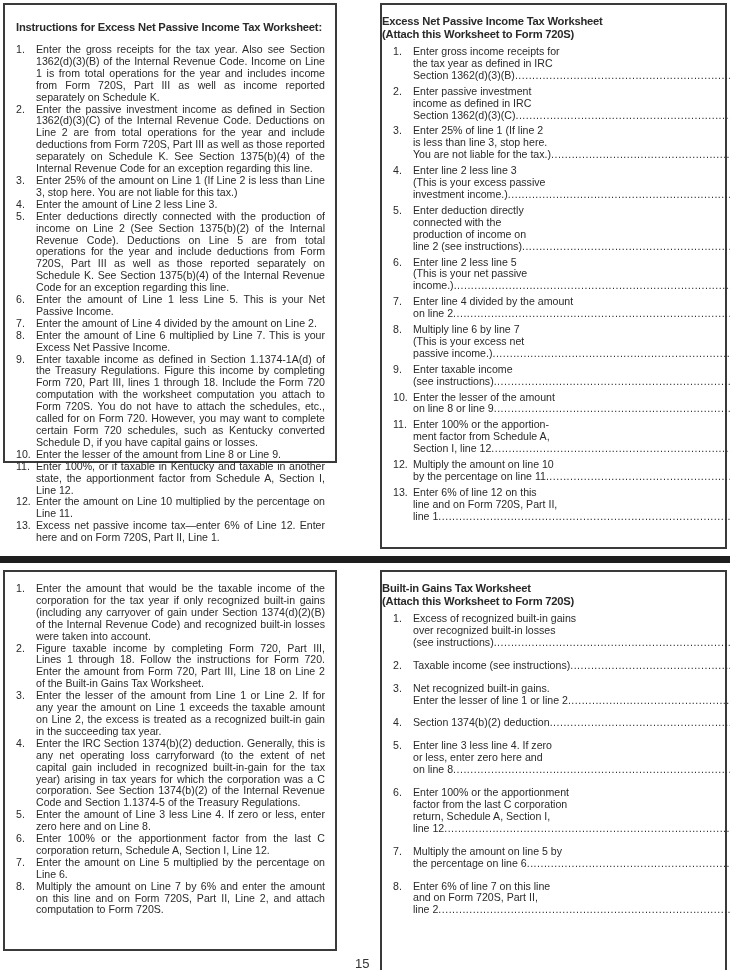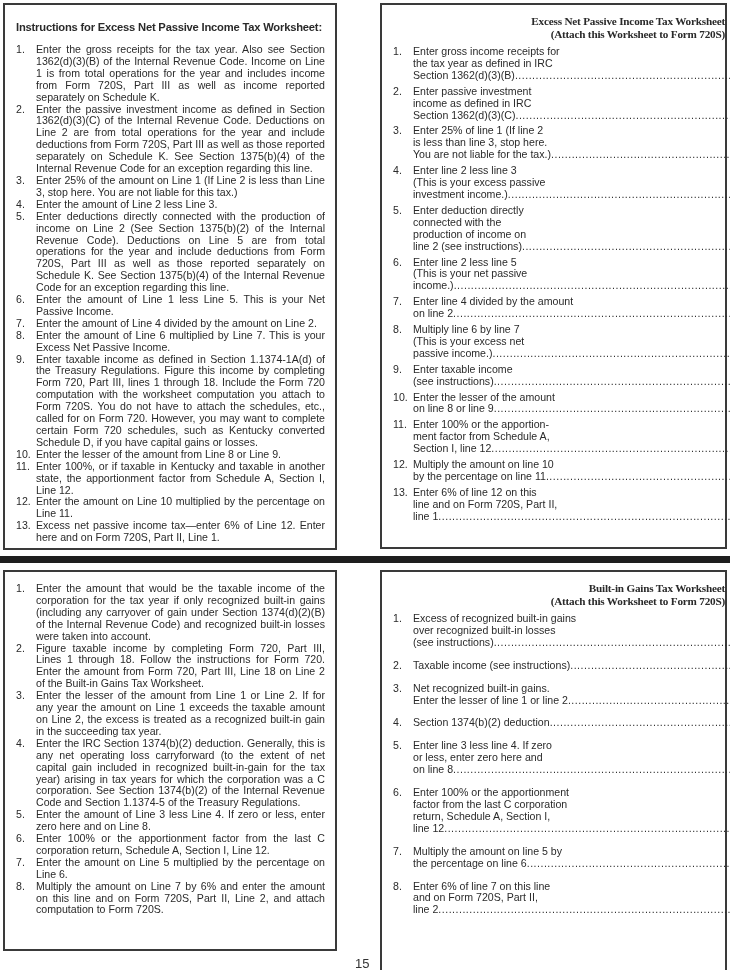--- a/index.html
+++ b/index.html
@@ -1,32 +1,32 @@
 <!DOCTYPE html>
 <html><head>
 <meta charset="utf-8">
 <style>
   html, body { margin:0; padding:0; background:#ffffff; }
   body { width:730px; height:970px; position:relative; overflow:hidden;
          font-family:"Liberation Sans", sans-serif; color:#2a2a2a; }
   .box { position:absolute; border:2px solid #3a3a3a; box-sizing:border-box; background:#fff; }
-  #box-tl { left:3px; top:3px; width:334px; height:547px; }
+  #box-tl { left:3px; top:3px; width:334px; height:460px; }
   #box-tr { left:380px; top:3px; width:347px; height:546px; }
   #box-bl { left:3px; top:570px; width:334px; height:381px; }
   #box-br { left:380px; top:570px; width:347px; height:422px; }
   .divider { position:absolute; left:0; top:556px; width:730px; height:7px; background:#1e1e1e; }
   .page-num { position:absolute; left:355px; top:956px; font-size:13px; color:#333; }
 
   .instr-title { font-weight:bold; font-size:11.2px; margin:16px 0 0 11px; letter-spacing:-0.2px; }
   .instr-list { list-style:none; padding:0; margin:11px 10px 0 11px; }
   .instr-list li { display:flex; font-size:10.6px; line-height:11.9px; margin:0; }
   .instr-list li .num { flex:0 0 20px; }
   .instr-list li .txt { flex:1; text-align:justify; }
 
-  .ws-title { text-align:right; font-weight:bold; font-size:11.2px; line-height:12.5px; margin-top:10px; letter-spacing:-0.2px;font-family:Liberation Serif, serif; }
+  .ws-title { text-align:left; font-weight:bold; font-size:11.2px; line-height:12.5px; margin-top:10px; letter-spacing:-0.2px; }
   .ws-list { list-style:none; padding:0; margin:6px 10px 0 11px; }
   .ws-item { display:flex; font-size:10.6px; line-height:11.9px; }
   .ws-item .num { flex:0 0 20px; }
   .ws-item .txt { flex:0 0 215px; }
   .ws-item .txt .last { display:flex; }
   .ws-item .txt .last .lead { white-space:nowrap; }
   .ws-item .txt .last .dots { flex:1; overflow:hidden; white-space:nowrap; }
   .ws-item .txt .last .dots::after { content:"......................................................................................................................"; letter-spacing:0.5px; }
   .ws-item .field { flex:1; border-bottom:1px solid #444; margin-left:8px; align-self:flex-end; height:1px; margin-bottom:2px; }
 </style>

